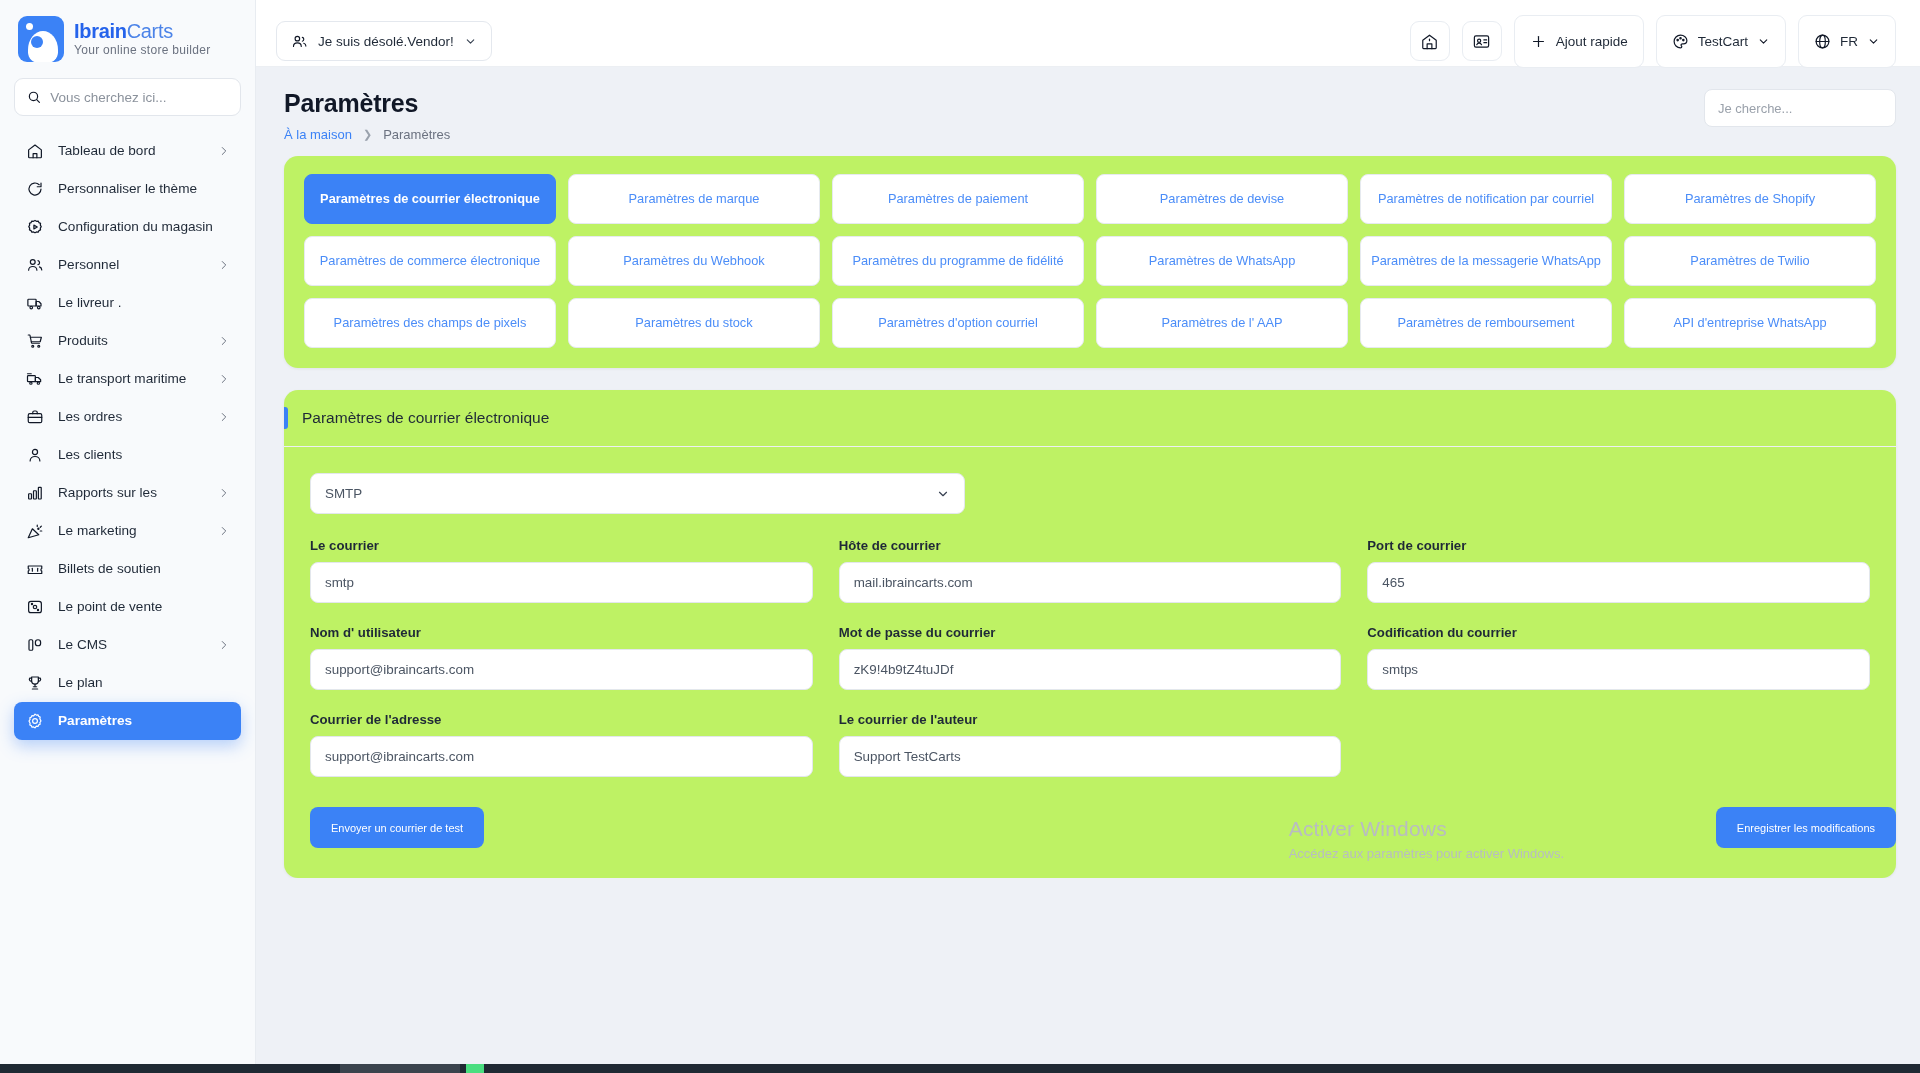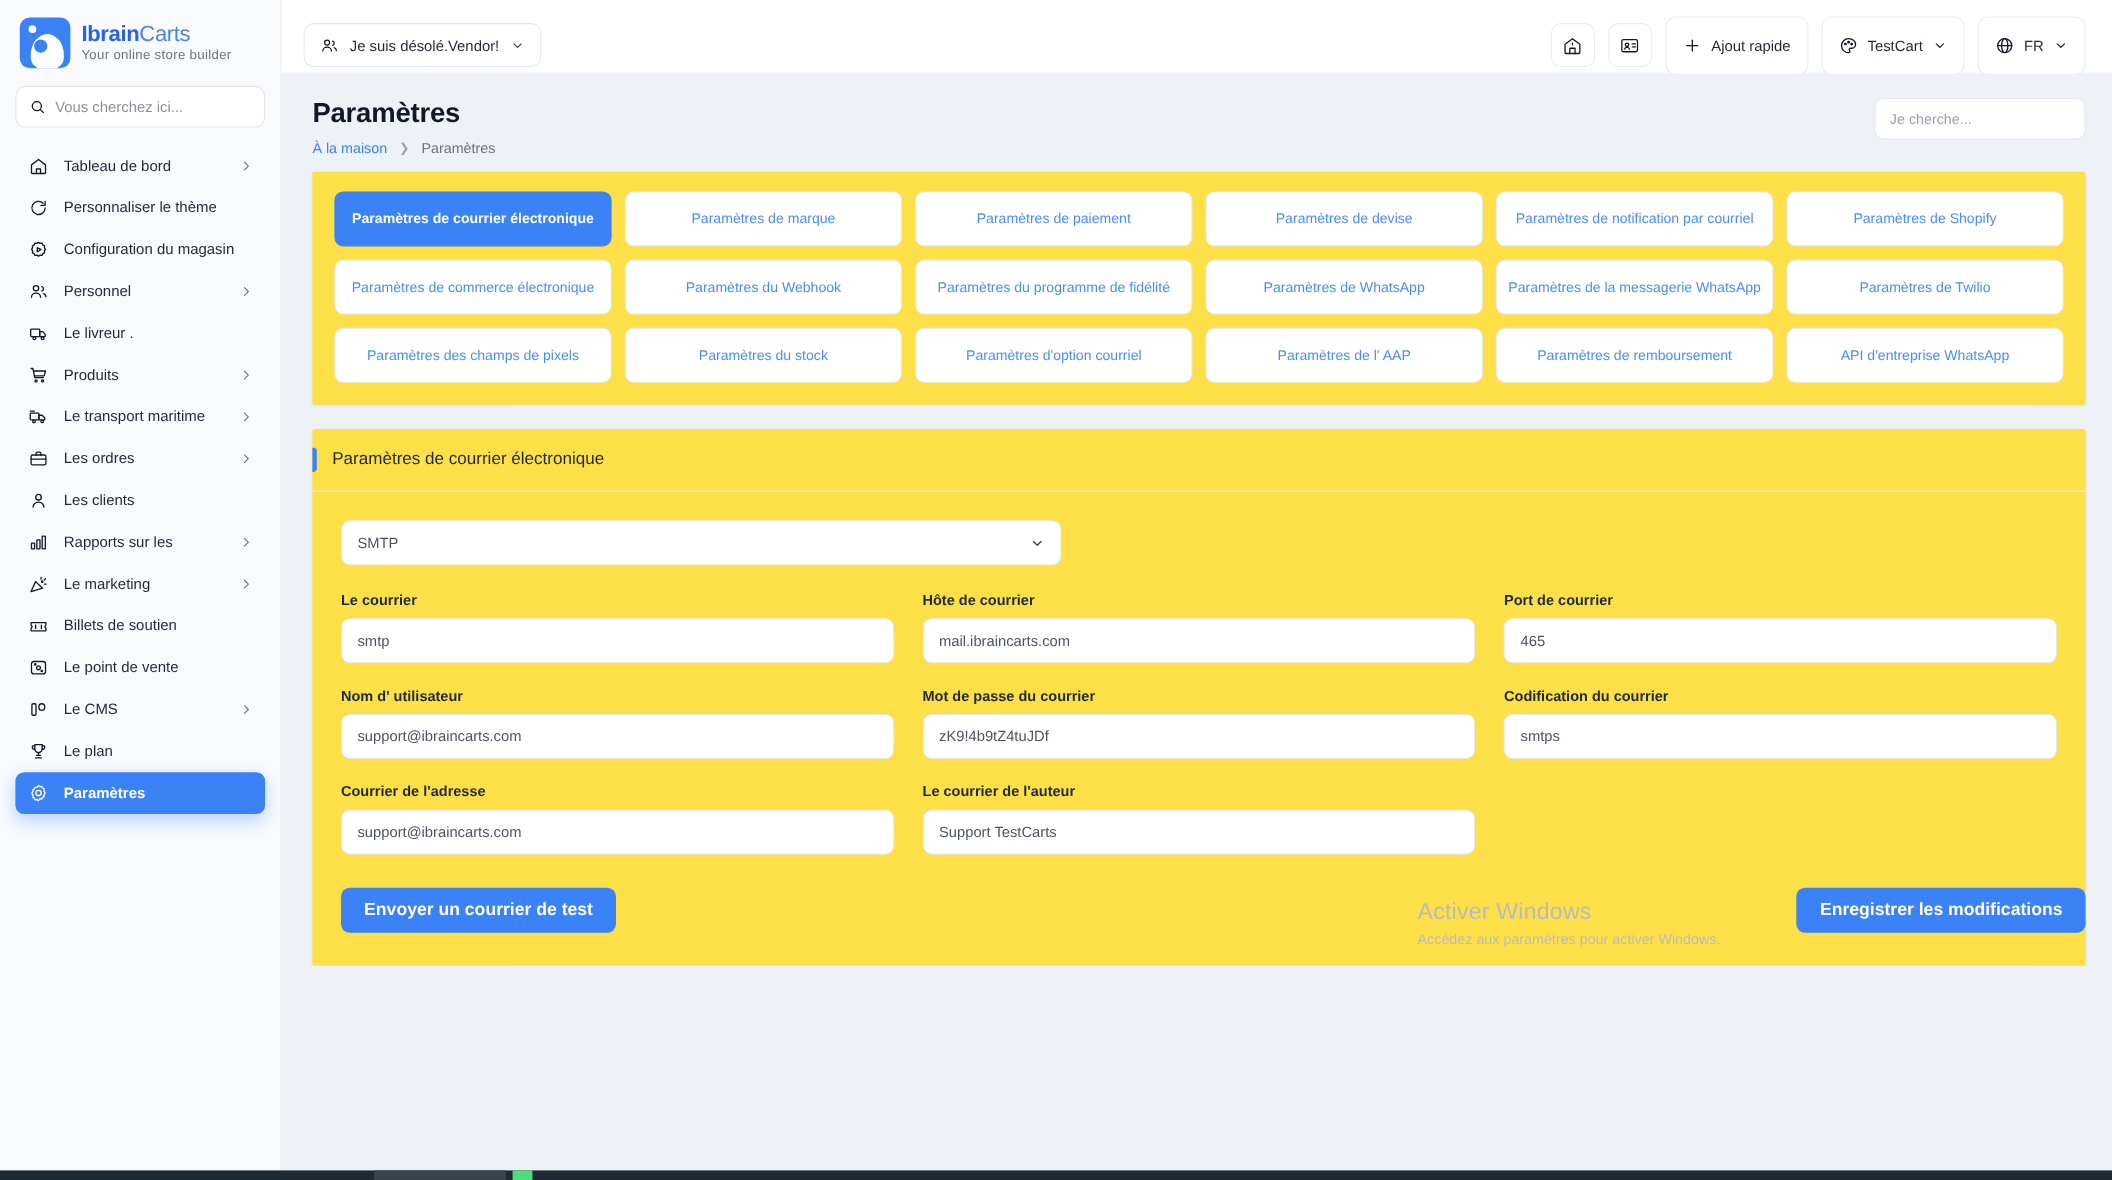--- a/index.html
+++ b/index.html
@@ -109,21 +109,21 @@
     background: #fff; padding: 0 13px; display: flex; align-items: center;
   }
   .head-search input {
     border: none; outline: none; width: 100%; font-size: 13px; color: #333;
     background: transparent; font-family: "Liberation Sans", sans-serif;
   }
   .head-search input::placeholder { color: #9aa1ab; }
 
   .content { padding: 0 24px 0 28px; overflow: hidden; }
 
-  .card { background: #fde047; border-radius: 2px; box-shadow: 0 1px 3px rgba(16,24,40,0.06); }
+  .card { background: #bef264; border-radius: 14px; box-shadow: 0 1px 3px rgba(16,24,40,0.06); }
 
   .tabs-card { padding: 18px 20px 20px 20px; }
   .tabs-grid {
     display: grid; grid-template-columns: repeat(6, 1fr); gap: 12px;
   }
   .tab-btn {
     min-height: 50px; border: 1px solid #e6eaef; border-radius: 8px; background: #fff;
     color: #4b8df8; font-size: 12.8px; text-align: center; cursor: pointer;
     display: flex; align-items: center; justify-content: center; padding: 6px 10px;
     line-height: 1.35;
@@ -152,21 +152,21 @@
   }
   .select-row { width: 655px; margin-bottom: 24px; }
   .select-ctrl { justify-content: space-between; }
   .select-ctrl svg { width: 14px; height: 14px; stroke: #374151; fill: none; stroke-width: 2; stroke-linecap: round; stroke-linejoin: round; }
   .grid3 { display: grid; grid-template-columns: repeat(3, 1fr); column-gap: 26px; row-gap: 22px; }
   .fg { min-width: 0; }
 
   .form-foot { padding: 30px 26px 30px 26px; display: flex; align-items: center; }
   .btn-primary {
     background: #3b82f6; color: #fff; border: none; border-radius: 8px;
-    height: 41px; padding: 0 21px; font-size: 16px; font-weight: 700; cursor: pointer;
+    height: 41px; padding: 0 21px; font-size: 11px; font-weight: 400; cursor: pointer;
     font-family: "Liberation Sans", sans-serif;
   }
   .btn-save { position: absolute; right: 0; }
 
   .watermark {
     position: absolute; right: 356px; bottom: 212px; text-align: left;
     color: #b8bcc2; pointer-events: none; user-select: none; z-index: 1;
   }
   .watermark .w1 { font-size: 21px; letter-spacing: 0.2px; }
   .watermark .w2 { font-size: 13px; margin-top: 5px; }

